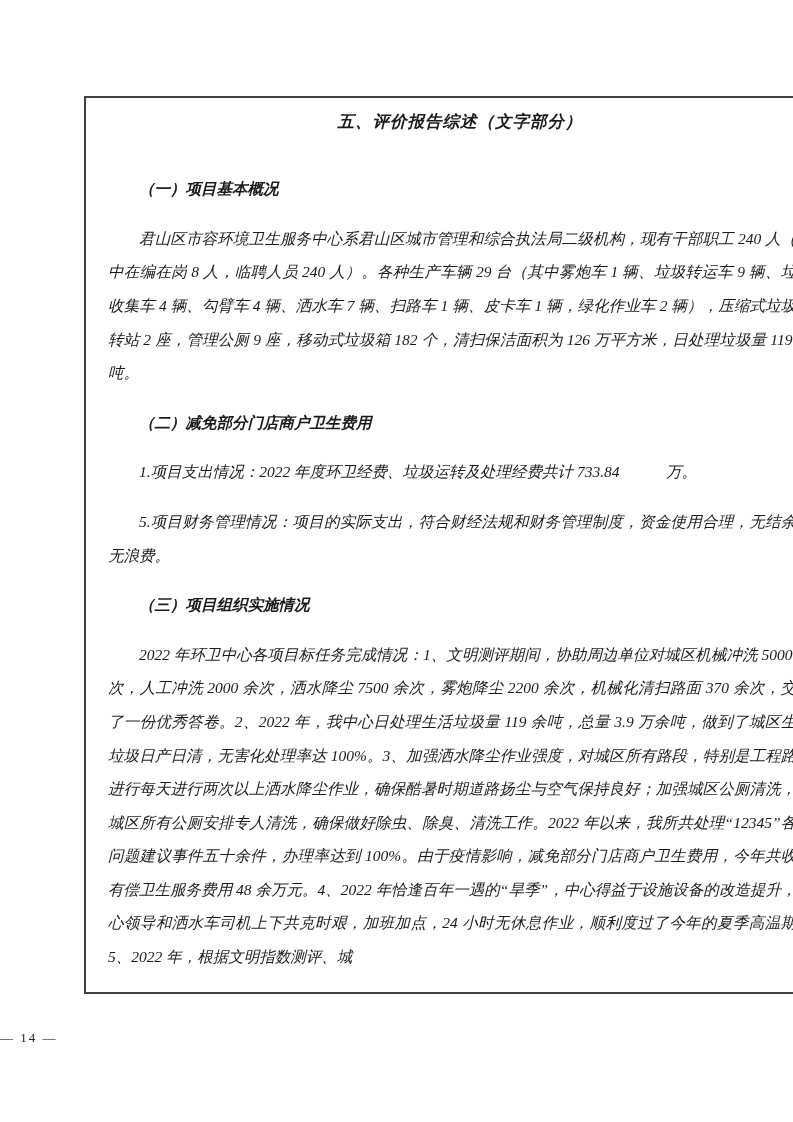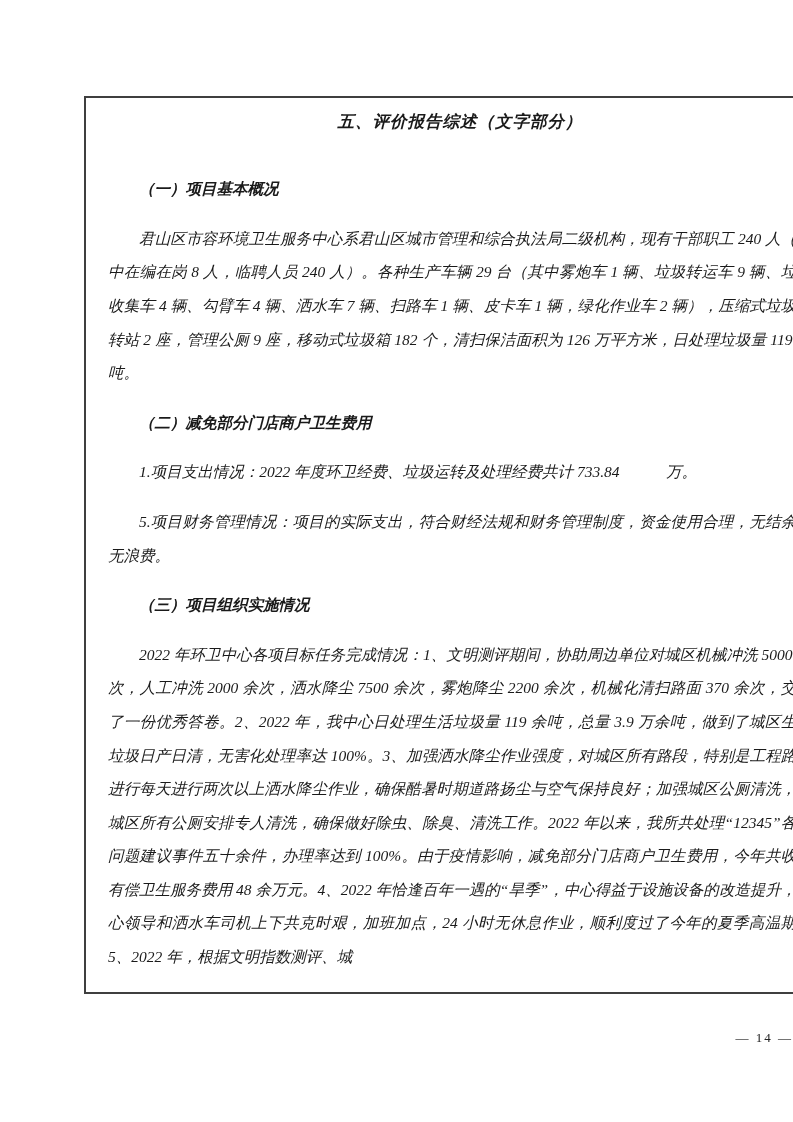--- a/index.html
+++ b/index.html
@@ -46,24 +46,24 @@
   .body-para {
     margin: 16px;
     font-size: 15.5px;
     line-height: 33.6px;
     text-indent: 2em;
     text-align: justify;
     word-break: break-all;
   }
   .page-number {
     position: absolute;
-    left: 18px;
+    left: 0;
     right: 0;
     top: 1030px;
-    text-align: right;
+    text-align: left;
     font-size: 13px;
     color: #222222;
     letter-spacing: 2px;
   }
 </style>
 </head>
 <body>
 
 <div class="page">
   <div class="content-box">

